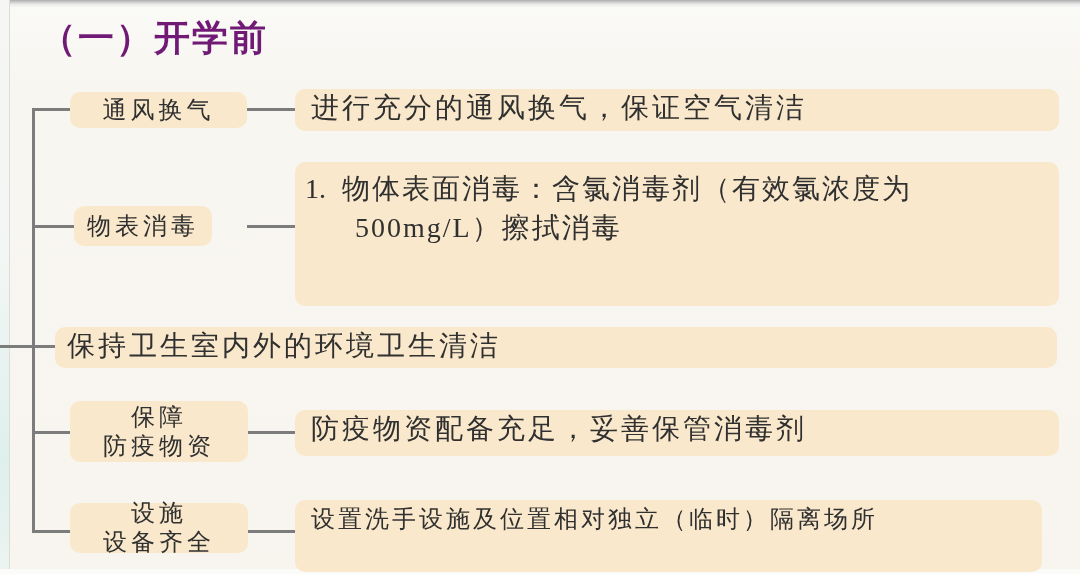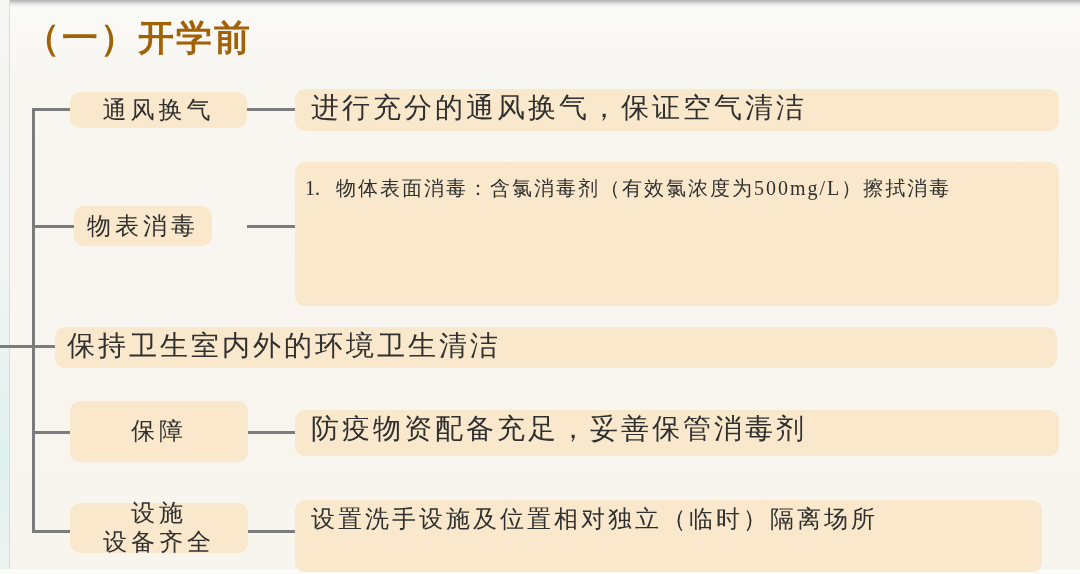--- a/index.html
+++ b/index.html
@@ -8,33 +8,33 @@
     background:linear-gradient(180deg,#fafaf7 0%,#f8f6f1 14%,#f8f5ef 100%);
     font-family:"Liberation Serif",serif;
   }
   .top-strip{position:absolute;left:0;top:0;width:1080px;height:7px;
     background:linear-gradient(180deg,#aeaeae 0%,#e9e9e9 60%,#f6f6f4 100%)}
   .left-strip{position:absolute;left:0;top:0;width:9px;height:574px;
     background:linear-gradient(180deg,#f6f6f4 0%,#f2f6f4 45%,#def0ec 80%,#ecf4f1 100%);
     border-right:1px solid #dddcd8}
   .bottom-strip{position:absolute;left:0;top:569px;width:1080px;height:5px;background:#fbfbf9}
 
-  .title{position:absolute;left:24px;top:14px;
+  .title{position:absolute;left:40px;top:14px;
     font-family:Liberation Sans, sans-serif;font-weight:700;
-    font-size:36px;letter-spacing:2px;color:#a16207;white-space:nowrap}
+    font-size:36px;letter-spacing:2px;color:#701a75;white-space:nowrap}
 
   .hline{position:absolute;height:3px;background:#7c7c7c}
   .vline{position:absolute;width:3px;background:#7c7c7c}
 
   .box{position:absolute;background:#f9e8cb;border-radius:10px;color:#303030}
   .label-box{display:flex;flex-direction:column;align-items:center;justify-content:center;
     text-align:right;font-size:24px;letter-spacing:4px;line-height:29px}
   .detail-box{display:flex;align-items:flex-start;font-size:28px;letter-spacing:3px}
   .detail-pad{padding:0 14px 0 16px}
-  .list-box{display:block;padding:7px 12px 7px 10px;line-height:39px;font-size:20px;letter-spacing:2px}
+  .list-box{display:block;padding:7px 12px 7px 10px;line-height:39px;font-size:28px;letter-spacing:2px}
   .list-item{padding-left:50px;text-indent:-50px}
   .item-num{margin-right:16px;letter-spacing:0}
   .wrap2{line-height:35px;padding:2px 12px 2px 16px}
 </style>
 </head>
 <body>
 
 <div class="top-strip"></div>
 <div class="left-strip"></div>
 <div class="bottom-strip"></div>
@@ -67,20 +67,21 @@
     <span class="item-num">1.</span><span>物体表面消毒：含氯消毒剂（有效氯浓度为500mg/L）擦拭消毒</span>
   </div>
 </div>
 
 <div class="box detail-box" style="left:55px;top:327px;width:1002px;height:41px">
   <span style="padding-left:12px">保持卫生室内外的环境卫生清洁</span>
 </div>
 
 <div class="box label-box" style="left:70px;top:401px;width:178px;height:61px">
   <span>保障</span>
+  <span>防疫物资</span>
 </div>
 <div class="box detail-box" style="left:295px;top:410px;width:764px;height:46px">
   <span class="detail-pad">防疫物资配备充足，妥善保管消毒剂</span>
 </div>
 
 <div class="box label-box" style="left:70px;top:503px;width:178px;height:50px">
   <span>设施</span>
   <span>设备齐全</span>
 </div>
 <div class="box" style="left:295px;top:500px;width:747px;height:72px;font-size:24px;letter-spacing:3px">

